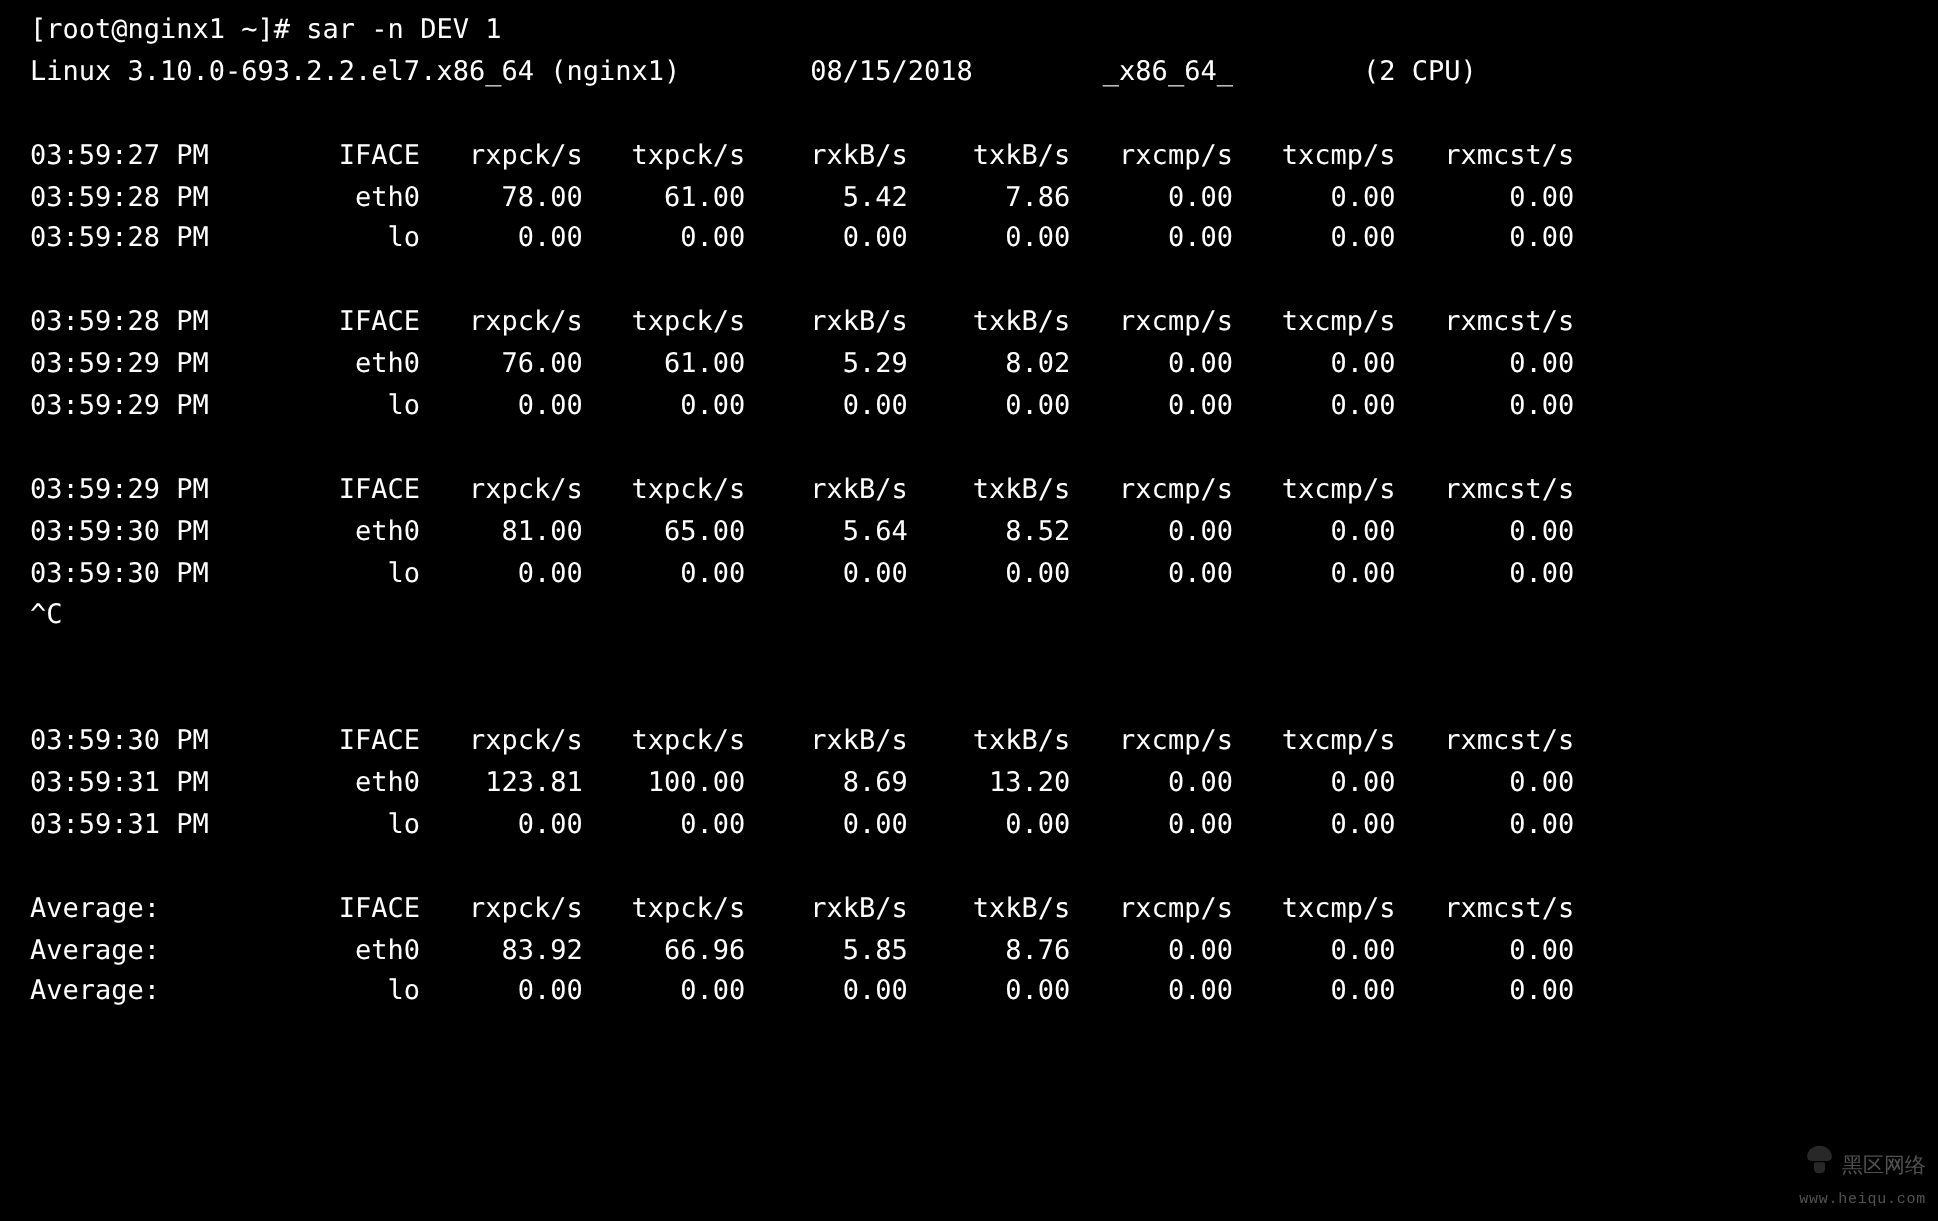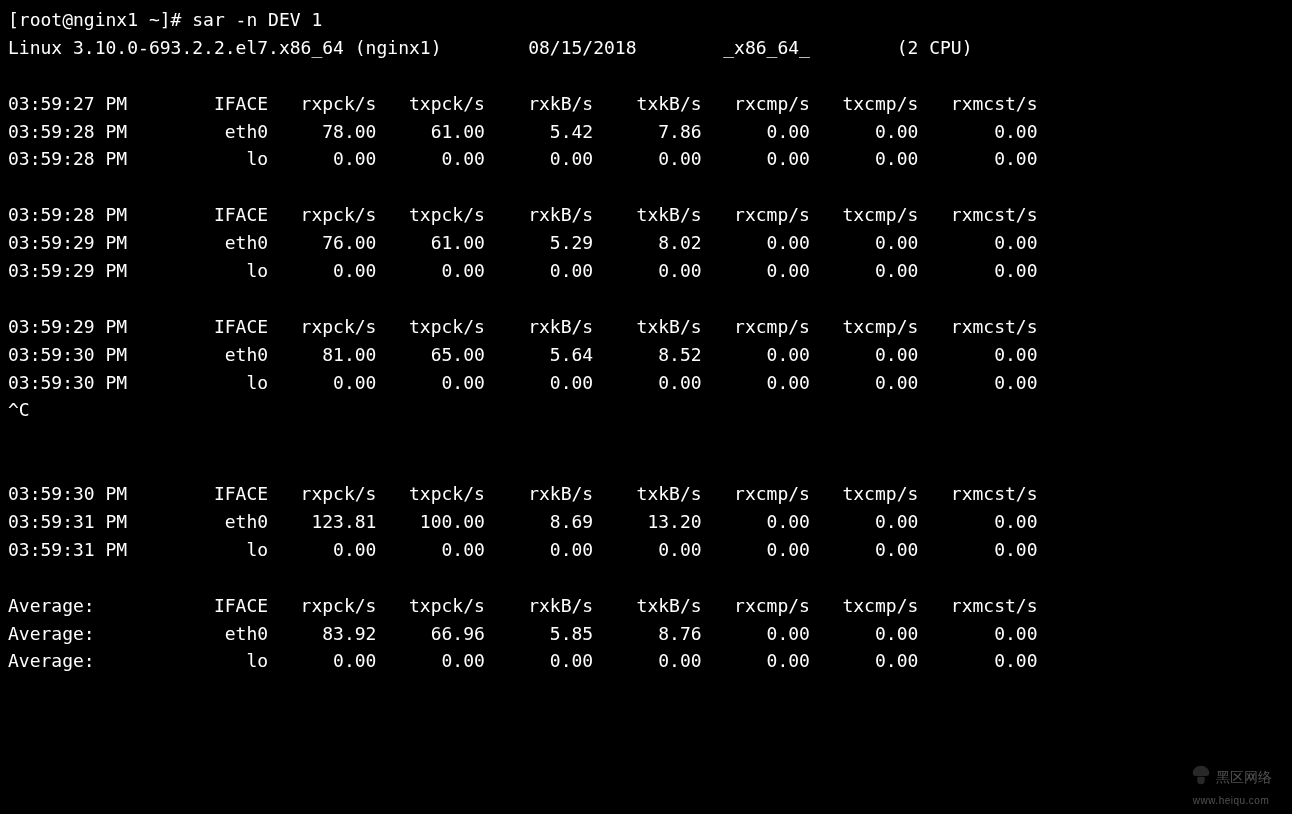--- a/index.html
+++ b/index.html
@@ -1,17 +1,17 @@
 <!DOCTYPE html>
 <html><head>
 <meta charset="utf-8">
 <style>
 html,body{margin:0;padding:0;background:#000;color:#fff;font-family:Consolas,"Courier New",monospace;font-size:18px;line-height:1.55;width:1292px;height:814px;overflow:hidden}
-pre{margin:0;padding:6px 8px;white-space:pre}
-.watermark{position:absolute;right:20px;bottom:6px;font-family:Liberation Sans, sans-serif;font-size:14px;color:rgba(180,180,180,.45);text-align:center;pointer-events:none}
+pre{margin:0;padding:6px 20px;white-space:pre}
+.watermark{position:absolute;right:8px;bottom:6px;font-family:Liberation Mono, monospace;font-size:14px;color:rgba(180,180,180,.45);text-align:right;pointer-events:none}
 .watermark .line2{font-size:10px;letter-spacing:.5px}
 .mushroom{display:inline-block;vertical-align:middle;opacity:.45;margin-right:4px}
 </style>
 </head>
 <body>
 
 <pre id="term">[root@nginx1 ~]# sar -n DEV 1
 Linux 3.10.0-693.2.2.el7.x86_64 (nginx1)        08/15/2018        _x86_64_        (2 CPU)
 
 03:59:27 PM        IFACE   rxpck/s   txpck/s    rxkB/s    txkB/s   rxcmp/s   txcmp/s   rxmcst/s

